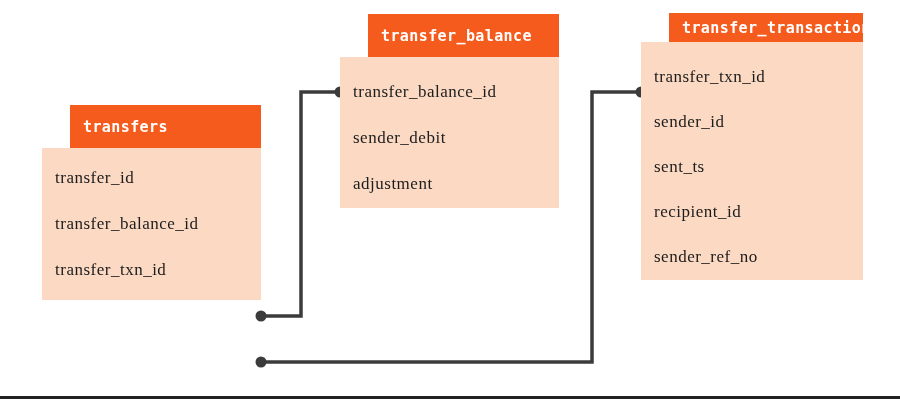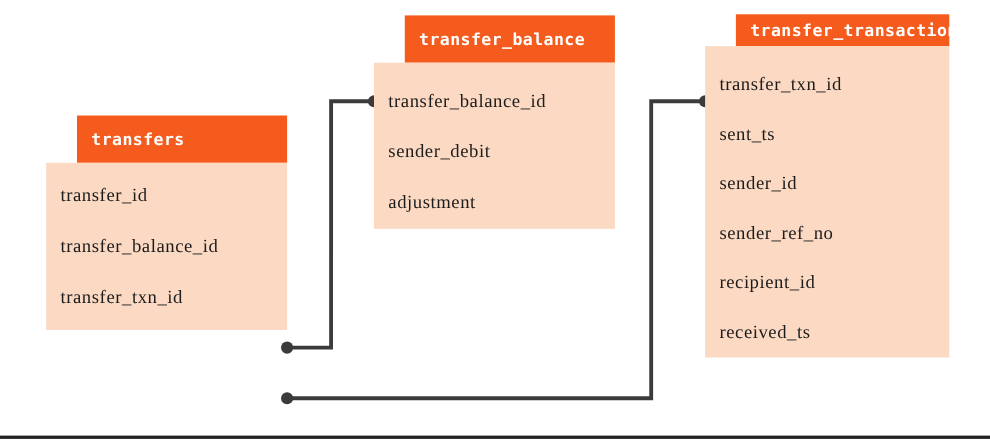--- a/index.html
+++ b/index.html
@@ -126,31 +126,28 @@
 
   <div class="table-box t3">
     <div class="table-header">
       <span>transfer_transaction</span>
     </div>
     <div class="table-body">
       <div class="field-row">
           <span>transfer_txn_id</span>
         </div>
       <div class="field-row">
-          <span>sent_ts</span>
-        </div>
-      <div class="field-row">
           <span>sender_id</span>
         </div>
       <div class="field-row">
-          <span>sender_ref_no</span>
+          <span>sent_ts</span>
         </div>
       <div class="field-row">
           <span>recipient_id</span>
         </div>
       <div class="field-row">
-          <span>received_ts</span>
+          <span>sender_ref_no</span>
         </div>
     </div>
   </div>
 
   <div class="bottom-bar"></div>
 </div>
 
 </body></html>

